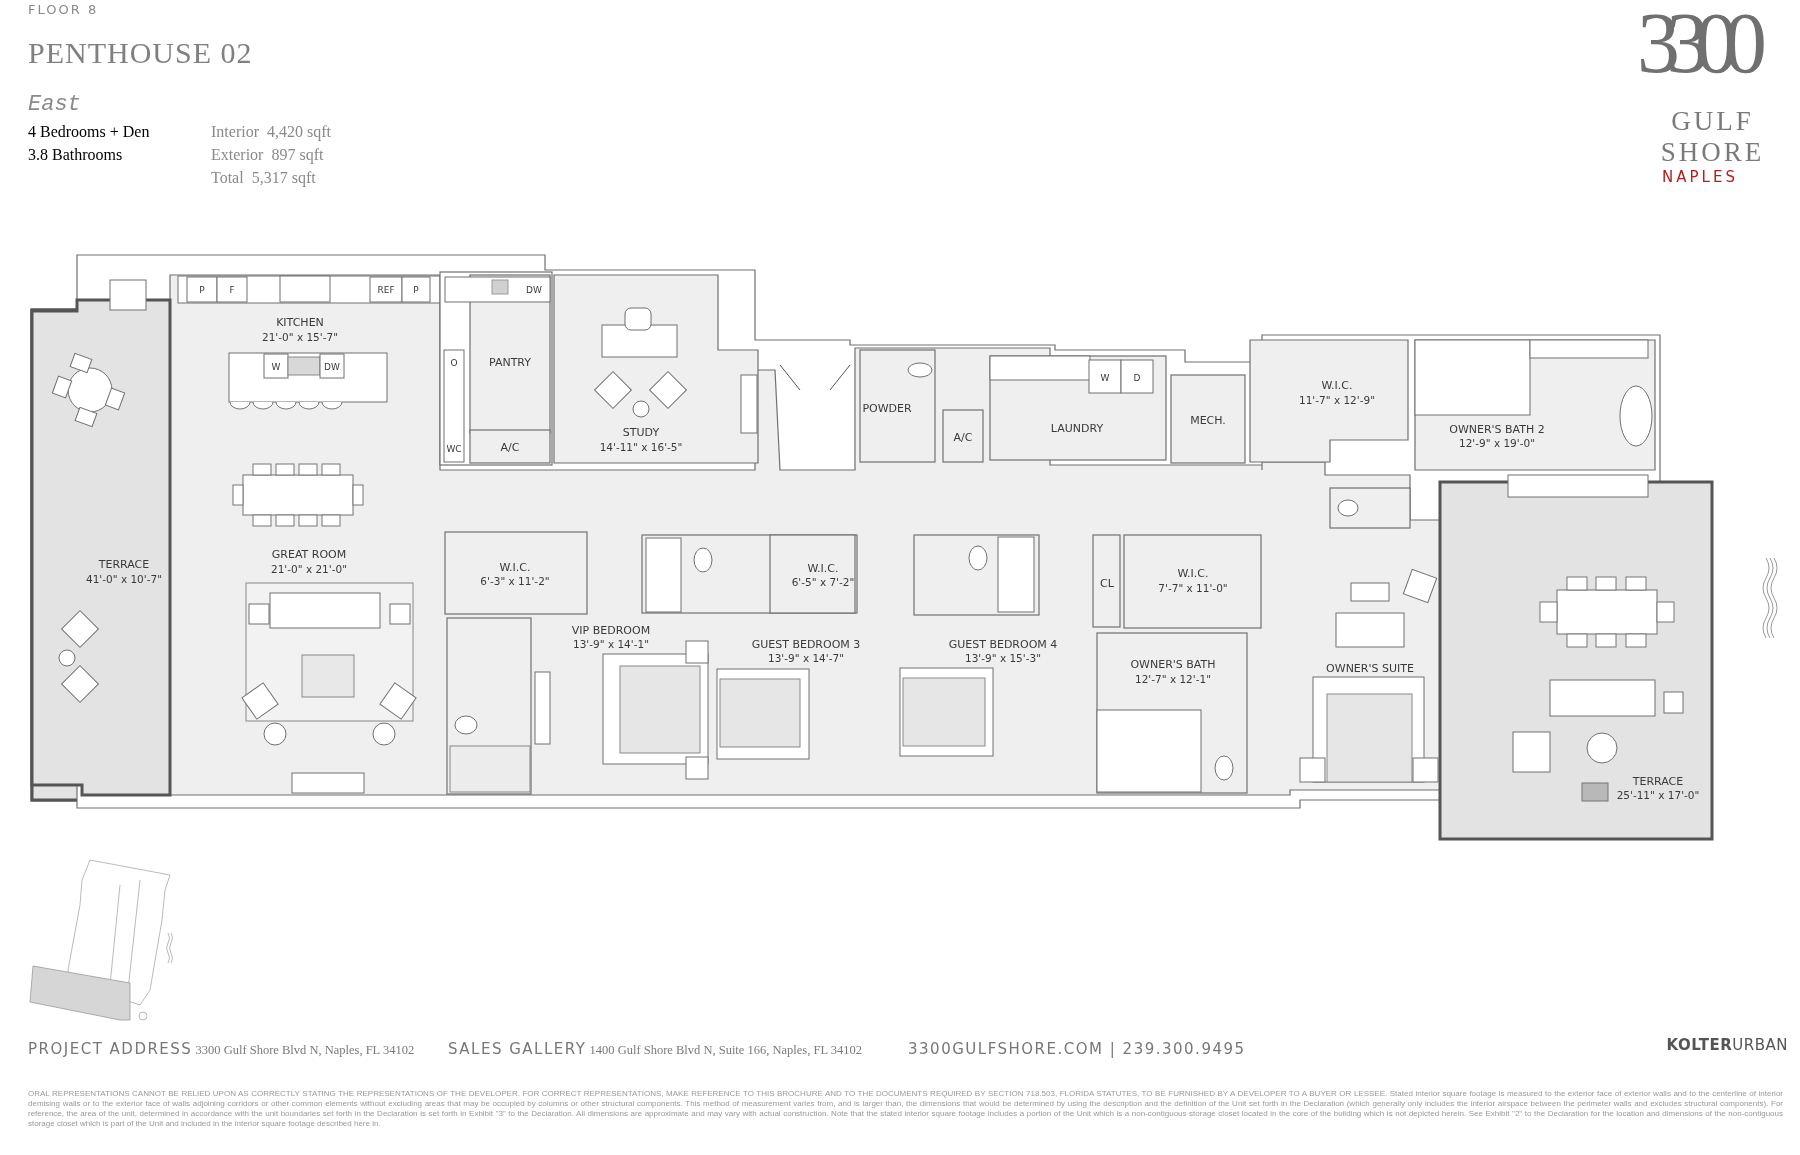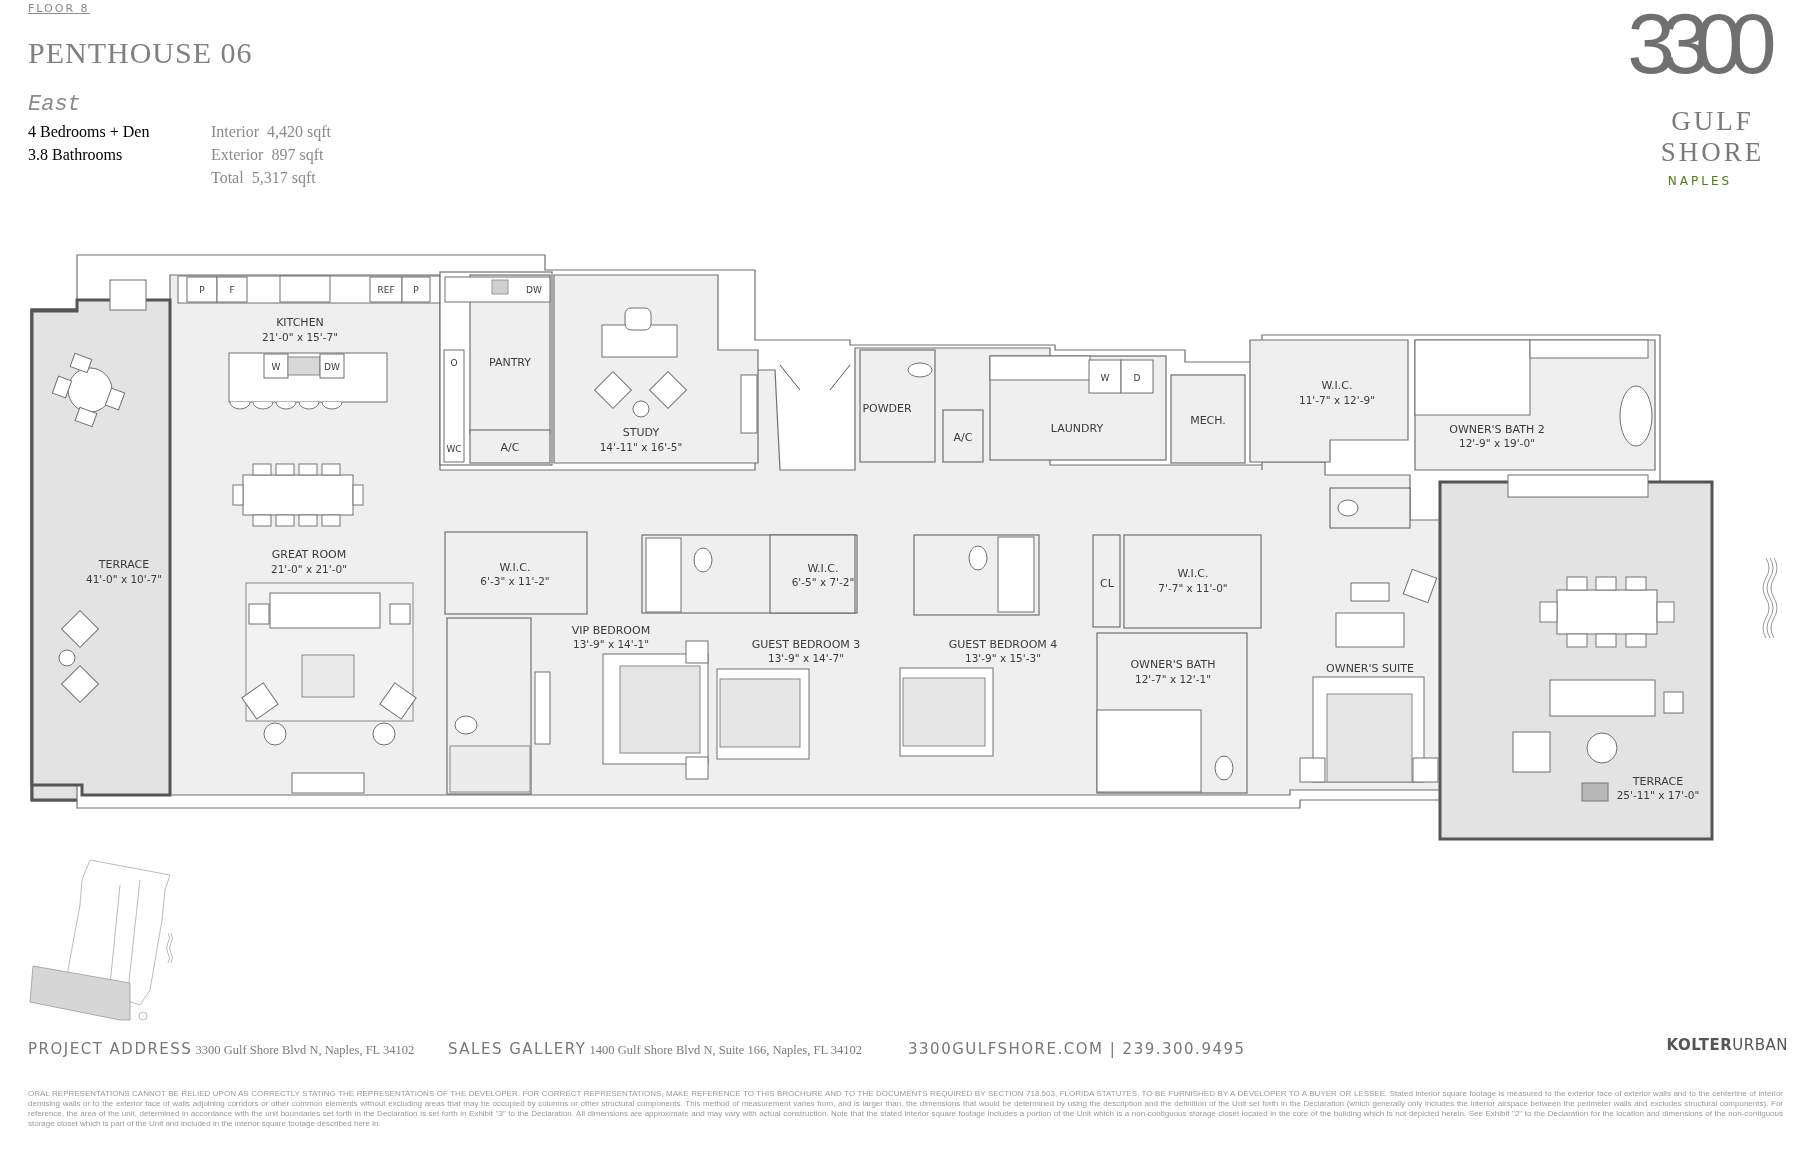--- a/index.html
+++ b/index.html
@@ -1,46 +1,46 @@
 <!DOCTYPE html>
 <html><head>
 <meta charset="utf-8">
 <style>
   html, body { margin:0; padding:0; background:#ffffff; }
   body { width:1800px; height:1155px; position:relative; overflow:hidden; font-family:"Liberation Serif", serif; color:#7a7a7a; }
-  .floor-label { position:absolute; left:28px; top:2px; font-family:"DejaVu Sans", sans-serif; font-size:11px; letter-spacing:2px; color:#8a8a8a;text-decoration:underline; }
+  .floor-label { position:absolute; left:28px; top:2px; font-family:"DejaVu Sans", sans-serif; font-size:13px; letter-spacing:2px; color:#8a8a8a; }
   .title { position:absolute; left:28px; top:36px; font-family:"Liberation Serif", serif; font-size:30px; letter-spacing:1px; color:#808080; }
   .subtitle { position:absolute; left:28px; top:92px; font-family:Liberation Mono, monospace; font-style:italic; font-size:22px; color:#8a8a8a; }
   .specs-left { position:absolute; left:28px; top:120px; font-size:16px; line-height:23px; color:#000000; }
   .specs-right { position:absolute; left:192px; top:120px; font-size:16px; line-height:23px; color:#8a8a8a;margin-left:19px; }
   .spec-row span.val { margin-left:8px; }
   .logo { position:absolute; left:1600px; top:0px; width:200px; text-align:center; color:#6e6e6e; }
-  .logo-num { font-family:Liberation Sans, sans-serif; font-size:86px; line-height:86px; letter-spacing:-14px; color:#707070; margin-left:-10px; }
+  .logo-num { font-family:Liberation Serif, serif; font-size:86px; line-height:86px; letter-spacing:-14px; color:#707070; margin-left:-10px; }
   .logo-name { font-family:"Liberation Serif", serif; font-size:27px; letter-spacing:3px; color:#7a7a7a; margin-top:20px;margin-left:25px; }
-  .logo-city { font-family:"DejaVu Sans", sans-serif; font-size:12px; letter-spacing:3px; color:#4d7c0f; margin-top:6px; }
+  .logo-city { font-family:"DejaVu Sans", sans-serif; font-size:15px; letter-spacing:3px; color:#b91c1c; }
   svg.plan { position:absolute; left:0; top:0; }
   .room-label { font-family:"DejaVu Sans", sans-serif; font-size:11px; fill:#3a3a3a; text-anchor:middle; }
   .room-dim { font-family:"DejaVu Sans", sans-serif; font-size:10.5px; fill:#3a3a3a; text-anchor:middle; }
   .fix-label { font-family:"DejaVu Sans", sans-serif; font-size:9px; fill:#3a3a3a; text-anchor:middle; }
   .wall { fill:#ffffff; stroke:#707070; stroke-width:1.2; }
   .floor { fill:#efefef; stroke:#707070; stroke-width:1.2; }
   .terr { fill:#e3e3e3; stroke:#555; stroke-width:3; }
   .furn { fill:#ffffff; stroke:#707070; stroke-width:1; }
   .footer { position:absolute; left:28px; top:1040px; width:1760px; font-family:"Liberation Serif", serif; font-size:12.5px; color:#7a7a7a; }
   .foot-cap { font-family:"DejaVu Sans", sans-serif; font-size:15px; letter-spacing:1.5px; color:#777; }
   .foot-item { position:absolute; top:0; white-space:nowrap; }
   .kolter { position:absolute; right:0; top:-4px; font-family:"DejaVu Sans", sans-serif; font-size:15px; color:#555; letter-spacing:0.5px; }
   .kolter b { font-weight:bold;text-align:right; }
   .disclaimer { position:absolute; left:28px; top:1063px; width:1755px; font-family:"Liberation Sans", sans-serif; font-size:8px; line-height:10px; color:#9a9a9a; text-align:justify;margin-top:26px; }
 </style>
 </head>
 <body>
 
 <div class="floor-label">FLOOR 8</div>
-<div class="title">PENTHOUSE 06</div>
+<div class="title">PENTHOUSE 02</div>
 <div class="subtitle">East</div>
 <div class="specs-left">
   <div>4 Bedrooms + Den</div>
   <div>3.8 Bathrooms</div>
 </div>
 <div class="specs-right">
   <div class="spec-row"><span>Interior</span><span class="val">4,420 sqft</span></div>
   <div class="spec-row"><span>Exterior</span><span class="val">897 sqft</span></div>
   <div class="spec-row"><span>Total</span><span class="val">5,317 sqft</span></div>
 </div>

